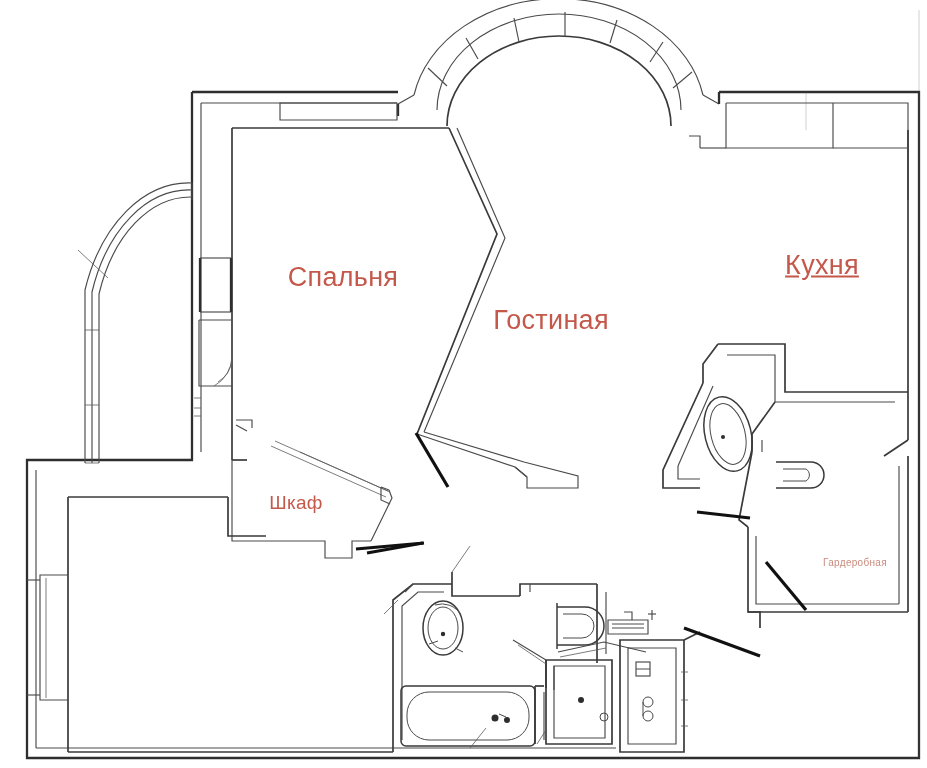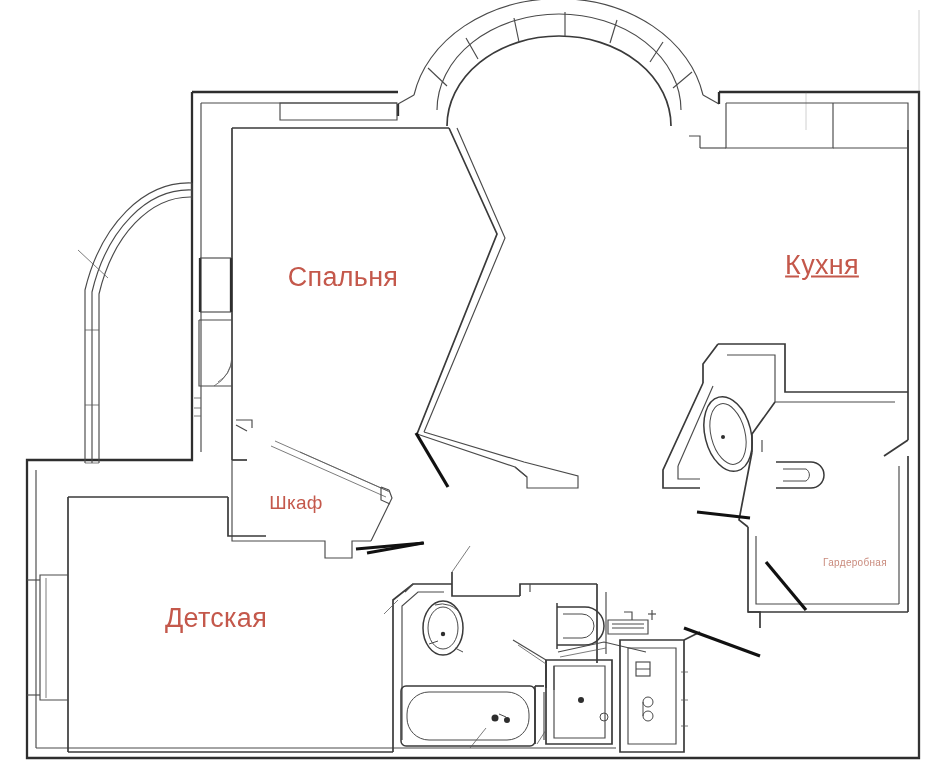--- a/index.html
+++ b/index.html
@@ -315,22 +315,22 @@
 
     <g opacity="0.35">
       <path class="w-hair" d="M 919 10 L 919 758"></path>
       <path class="w-hair" d="M 806 92 L 806 130"></path>
     </g>
 
   </svg>
 
   <div class="room-label label-lg" style="left:343px; top:277px;">Спальня</div>
 
+  <div class="room-label label-lg" style="left:551px; top:320px;">Гостиная</div>
 
   <div class="room-label label-lg" style="left:822px; top:265px;text-decoration:underline;">Кухня</div>
 
-  <div class="room-label label-lg" style="left:216px; top:618px;">Детская</div>
 
   <div class="room-label label-md" style="left:296px; top:503px;text-align:right;">Шкаф</div>
 
   <div class="room-label label-sm" style="left:855px; top:562px;">Гардеробная</div>
 
 </div>
 
 </body></html>

